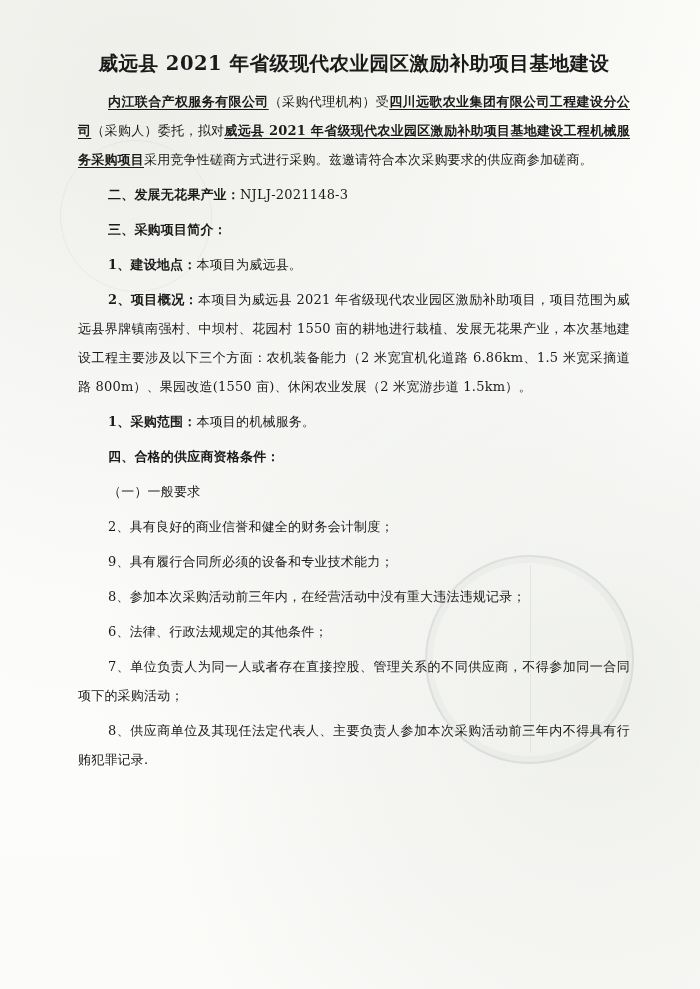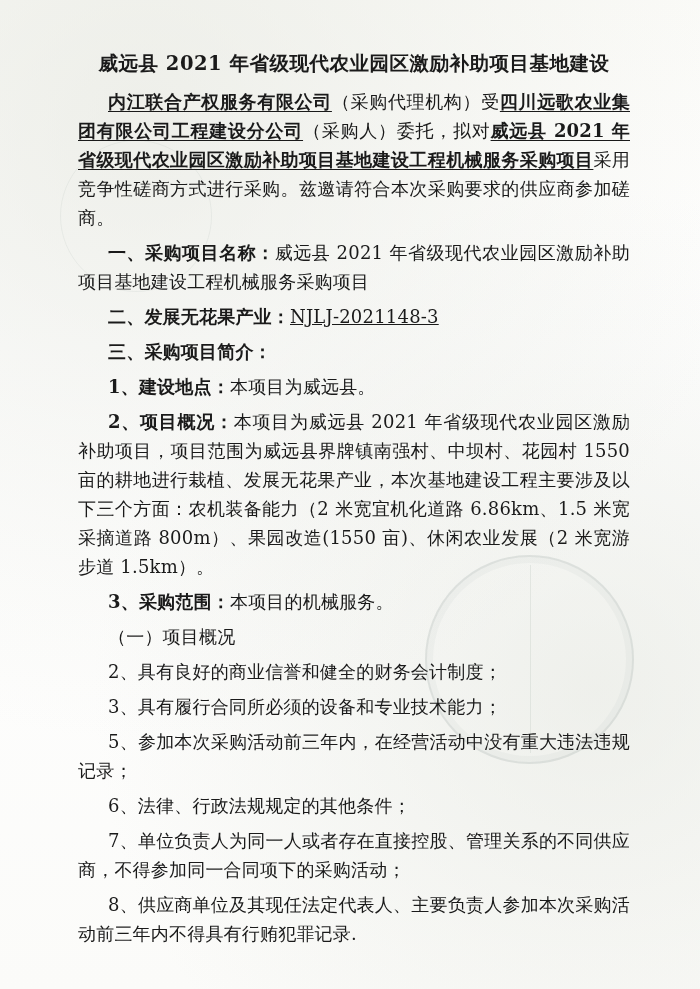--- a/index.html
+++ b/index.html
@@ -68,21 +68,21 @@
     line-height: 35px;
     letter-spacing: 0.5px;
     margin: 0 0 4px 0;
     font-family: "DejaVu Serif", serif;
   }
   .title-line {
     display: block;
   }
   p {
     margin: 0;
-    font-size: 18px;
+    font-size: 13px;
     line-height: 29px;
     text-align: justify;
     text-justify: inter-ideograph;
     letter-spacing: 0.2px;
   }
   .indent {
     text-indent: 30px;
   }
   .para-block {
     margin-top: 6px;
@@ -92,54 +92,53 @@
     text-underline-offset: 3px;
   }
   .b {
     font-weight: bold;
   }
   .list-item {
     text-indent: 30px;
   }
   .num {
     font-family: "DejaVu Serif", serif;
-    text-decoration: underline;
   }
 </style>
 </head>
 <body>
 
 <div class="page">
   <div class="watermark"></div>
   <div class="watermark2"></div>
 
   <div class="content">
 
     <h1 class="title">
       <span class="title-line">威远县 2021 年省级现代农业园区激励补助项目基地建设</span>
     </h1>
 
     <p class="indent para-block"><span class="u b">内江联合产权服务有限公司</span><span>（采购代理机构）受</span><span class="u b">四川远歌农业集团有限公司工程建设分公司</span><span>（采购人）委托，拟对</span><span class="u b">威远县 2021 年省级现代农业园区激励补助项目基地建设工程机械服务采购项目</span><span>采用竞争性磋商方式进行采购。兹邀请符合本次采购要求的供应商参加磋商。</span></p>
 
-    <p class="indent para-block"><span class="b">一、采购项目名称：</span><span>威远县 2021 年省级现代农业园区激励补助项目基地建设工程机械服务采购项目</span></p>
 
     <p class="indent para-block"><span class="b">二、发展无花果产业：</span><span class="num">NJLJ-2021148-3</span></p>
 
     <p class="indent para-block"><span class="b">三、采购项目简介：</span></p>
 
     <p class="indent para-block"><span class="b">1、建设地点：</span><span>本项目为威远县。</span></p>
 
     <p class="indent para-block"><span class="b">2、项目概况：</span><span>本项目为威远县 2021 年省级现代农业园区激励补助项目，项目范围为威远县界牌镇南强村、中坝村、花园村 1550 亩的耕地进行栽植、发展无花果产业，本次基地建设工程主要涉及以下三个方面：农机装备能力（2 米宽宜机化道路 6.86km、1.5 米宽采摘道路 800m）、果园改造(1550 亩)、休闲农业发展（2 米宽游步道 1.5km）。</span></p>
 
-    <p class="indent para-block"><span class="b">3、采购范围：</span><span>本项目的机械服务。</span></p>
+    <p class="indent para-block"><span class="b">1、采购范围：</span><span>本项目的机械服务。</span></p>
 
+    <p class="indent para-block b">四、合格的供应商资格条件：</p>
 
-    <p class="indent para-block">（一）项目概况</p>
+    <p class="indent para-block">（一）一般要求</p>
 
     <p class="list-item para-block">2、具有良好的商业信誉和健全的财务会计制度；</p>
-    <p class="list-item para-block">3、具有履行合同所必须的设备和专业技术能力；</p>
-    <p class="list-item para-block">5、参加本次采购活动前三年内，在经营活动中没有重大违法违规记录；</p>
+    <p class="list-item para-block">9、具有履行合同所必须的设备和专业技术能力；</p>
+    <p class="list-item para-block">8、参加本次采购活动前三年内，在经营活动中没有重大违法违规记录；</p>
     <p class="list-item para-block">6、法律、行政法规规定的其他条件；</p>
     <p class="list-item para-block">7、单位负责人为同一人或者存在直接控股、管理关系的不同供应商，不得参加同一合同项下的采购活动；</p>
     <p class="list-item para-block">8、供应商单位及其现任法定代表人、主要负责人参加本次采购活动前三年内不得具有行贿犯罪记录.</p>
 
   </div>
 </div>
 
 </body></html>

